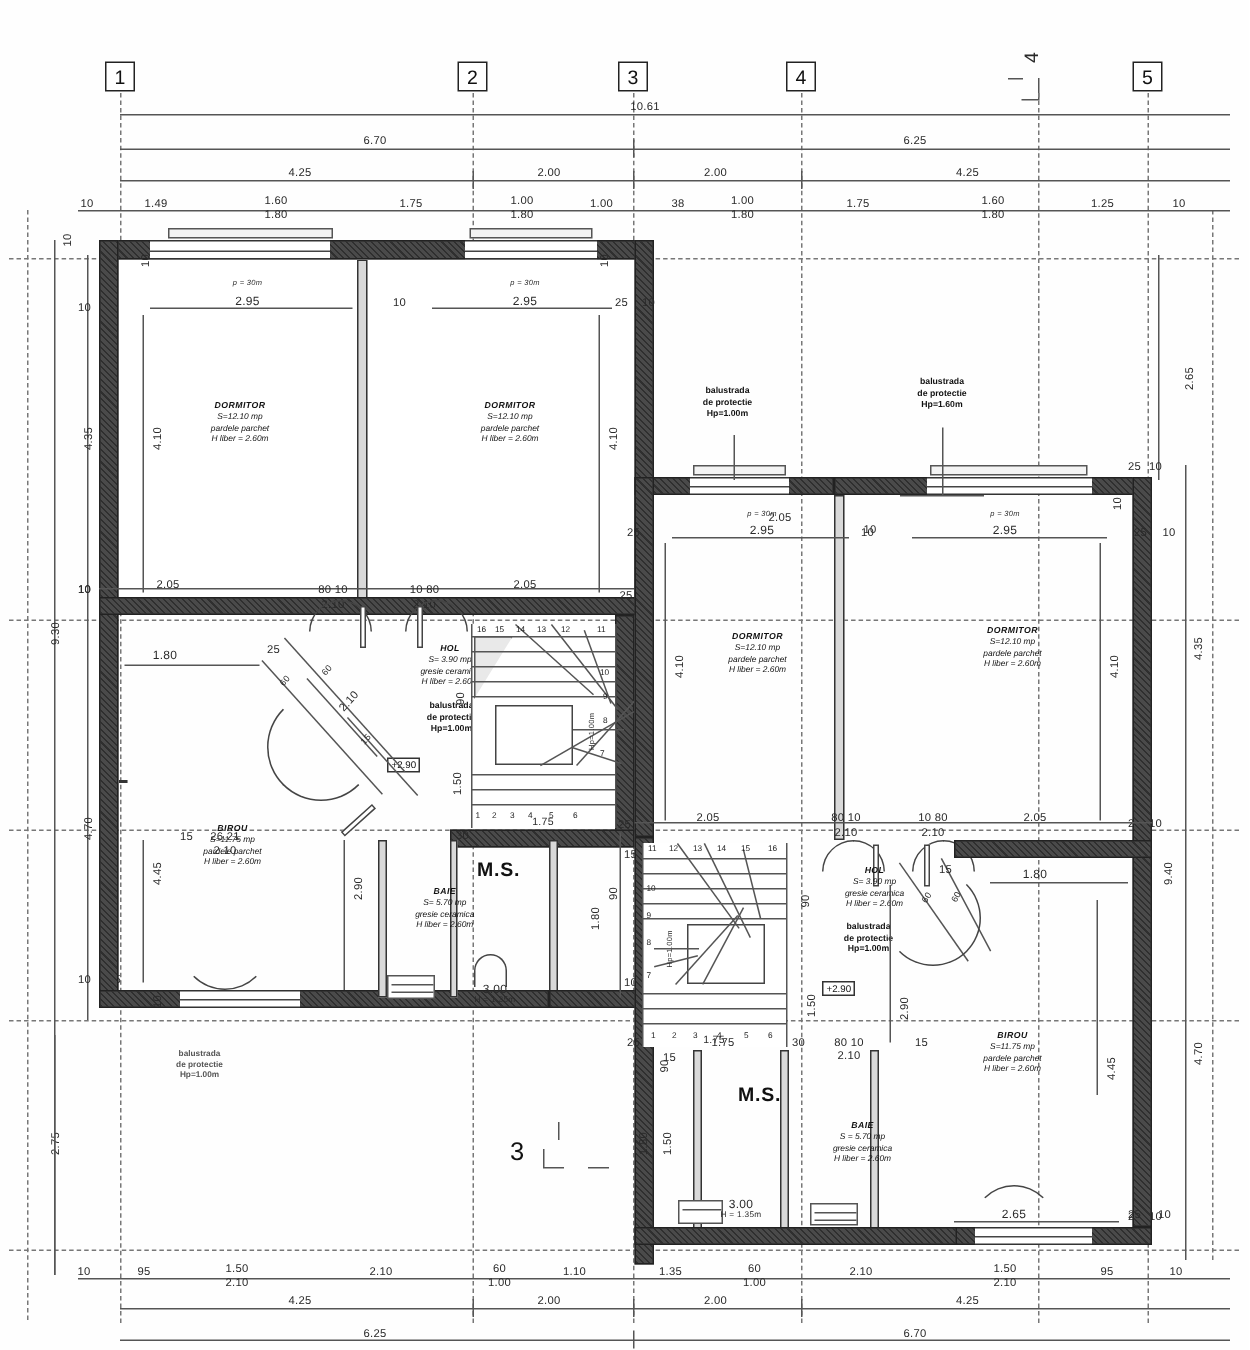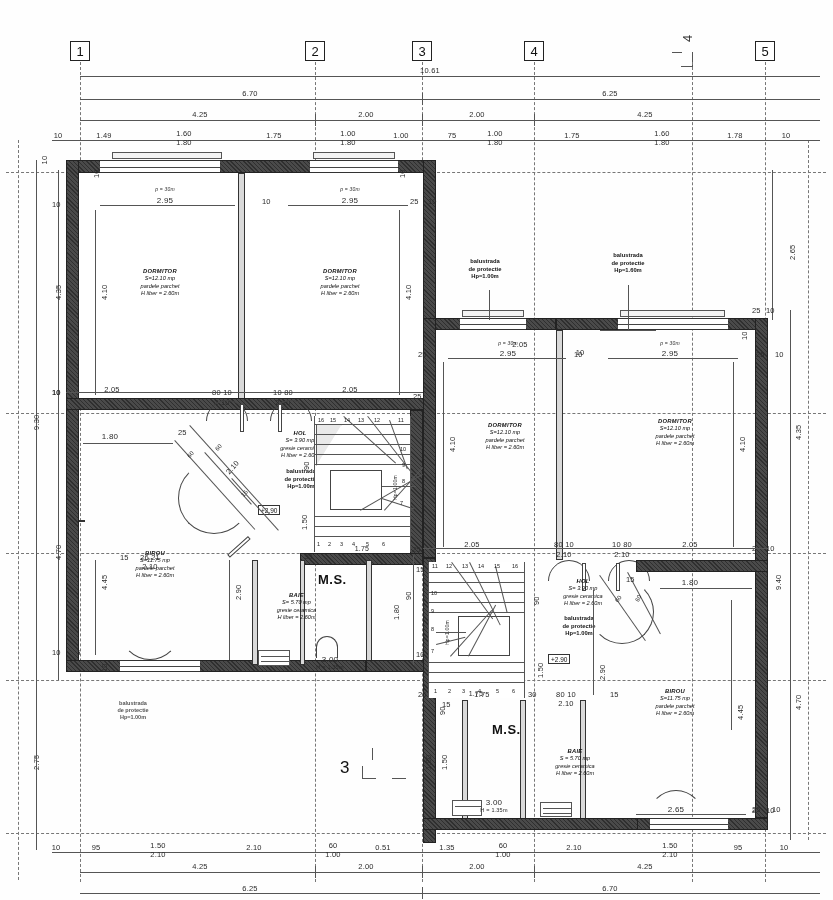--- a/index.html
+++ b/index.html
@@ -106,27 +106,27 @@
 
   <div class="hline" style="left:52px;top:140px;width:768px;"></div>
   <div class="dimtext c" style="left:58px;top:131px;">10</div>
   <div class="dimtext c" style="left:104px;top:131px;">1.49</div>
   <div class="dimtext c" style="left:184px;top:129px;">1.60</div>
   <div class="dimtext c" style="left:184px;top:138px;">1.80</div>
   <div class="dimtext c" style="left:274px;top:131px;">1.75</div>
   <div class="dimtext c" style="left:348px;top:129px;">1.00</div>
   <div class="dimtext c" style="left:348px;top:138px;">1.80</div>
   <div class="dimtext c" style="left:401px;top:131px;">1.00</div>
-  <div class="dimtext c" style="left:452px;top:131px;">75</div>
+  <div class="dimtext c" style="left:452px;top:131px;">38</div>
   <div class="dimtext c" style="left:495px;top:129px;">1.00</div>
   <div class="dimtext c" style="left:495px;top:138px;">1.80</div>
   <div class="dimtext c" style="left:572px;top:131px;">1.75</div>
   <div class="dimtext c" style="left:662px;top:129px;">1.60</div>
   <div class="dimtext c" style="left:662px;top:138px;">1.80</div>
-  <div class="dimtext c" style="left:735px;top:131px;">1.78</div>
+  <div class="dimtext c" style="left:735px;top:131px;">1.25</div>
   <div class="dimtext c" style="left:786px;top:131px;">10</div>
 
   <div class="vline" style="left:36px;top:160px;height:690px;"></div>
   <div class="vline" style="left:58px;top:170px;height:510px;"></div>
   <div class="dimtext vert" style="left:40px;top:160px;transform:rotate(-90deg) translateX(-50%);">10</div>
   <div class="dimtext" style="left:54px;top:300px;transform:rotate(-90deg);transform-origin:0 0;">4.35</div>
   <div class="dimtext" style="left:32px;top:430px;transform:rotate(-90deg);transform-origin:0 0;">9.30</div>
   <div class="dimtext" style="left:54px;top:560px;transform:rotate(-90deg);transform-origin:0 0;">4.70</div>
   <div class="dimtext" style="left:32px;top:770px;transform:rotate(-90deg);transform-origin:0 0;">2.75</div>
   <div class="vline" style="left:36px;top:690px;height:160px;"></div>
@@ -534,21 +534,21 @@
   <div class="dimtext" style="left:424px;top:770px;transform:rotate(-90deg);transform-origin:0 0;">1.80</div>
 
   <div class="hline" style="left:52px;top:852px;width:768px;"></div>
   <div class="dimtext c" style="left:56px;top:843px;">10</div>
   <div class="dimtext c" style="left:96px;top:843px;">95</div>
   <div class="dimtext c" style="left:158px;top:841px;">1.50</div>
   <div class="dimtext c" style="left:158px;top:850px;">2.10</div>
   <div class="dimtext c" style="left:254px;top:843px;">2.10</div>
   <div class="dimtext c" style="left:333px;top:841px;">60</div>
   <div class="dimtext c" style="left:333px;top:850px;">1.00</div>
-  <div class="dimtext c" style="left:383px;top:843px;">0.51</div>
+  <div class="dimtext c" style="left:383px;top:843px;">1.10</div>
   <div class="dimtext c" style="left:447px;top:843px;">1.35</div>
   <div class="dimtext c" style="left:503px;top:841px;">60</div>
   <div class="dimtext c" style="left:503px;top:850px;">1.00</div>
   <div class="dimtext c" style="left:574px;top:843px;">2.10</div>
   <div class="dimtext c" style="left:670px;top:841px;">1.50</div>
   <div class="dimtext c" style="left:670px;top:850px;">2.10</div>
   <div class="dimtext c" style="left:738px;top:843px;">95</div>
   <div class="dimtext c" style="left:784px;top:843px;">10</div>
 
   <div class="hline" style="left:80px;top:872px;width:740px;"></div>

